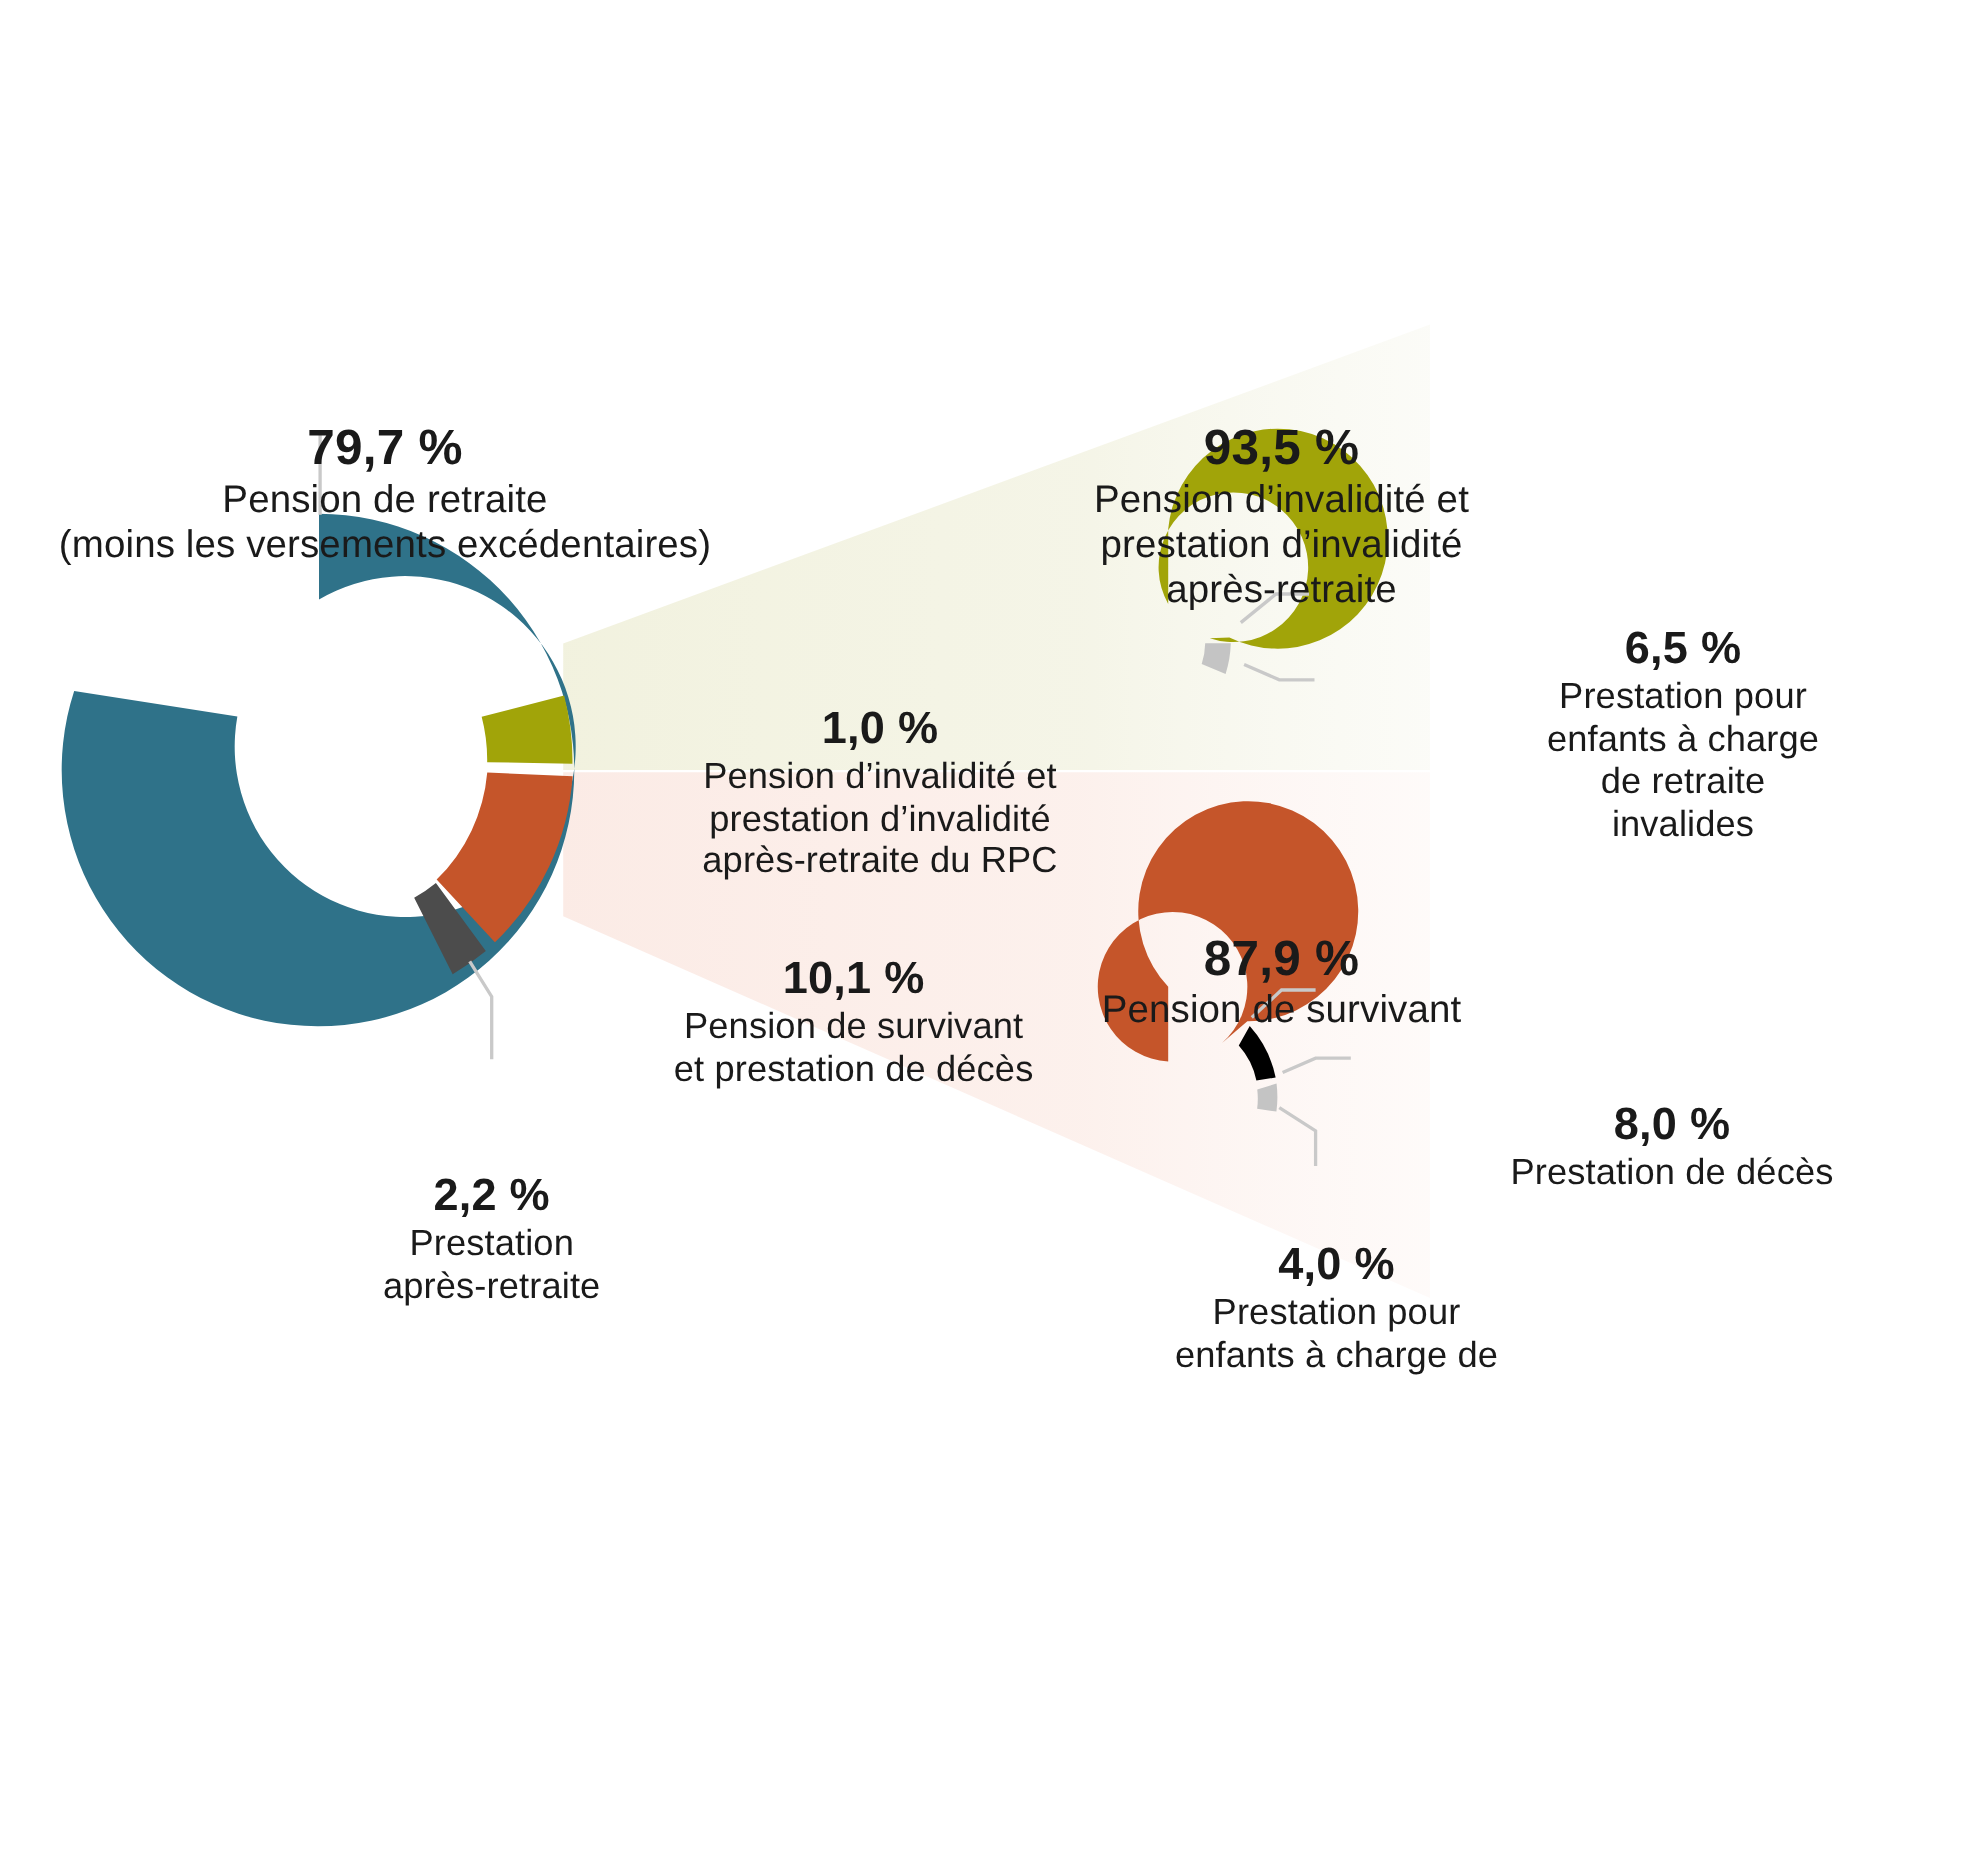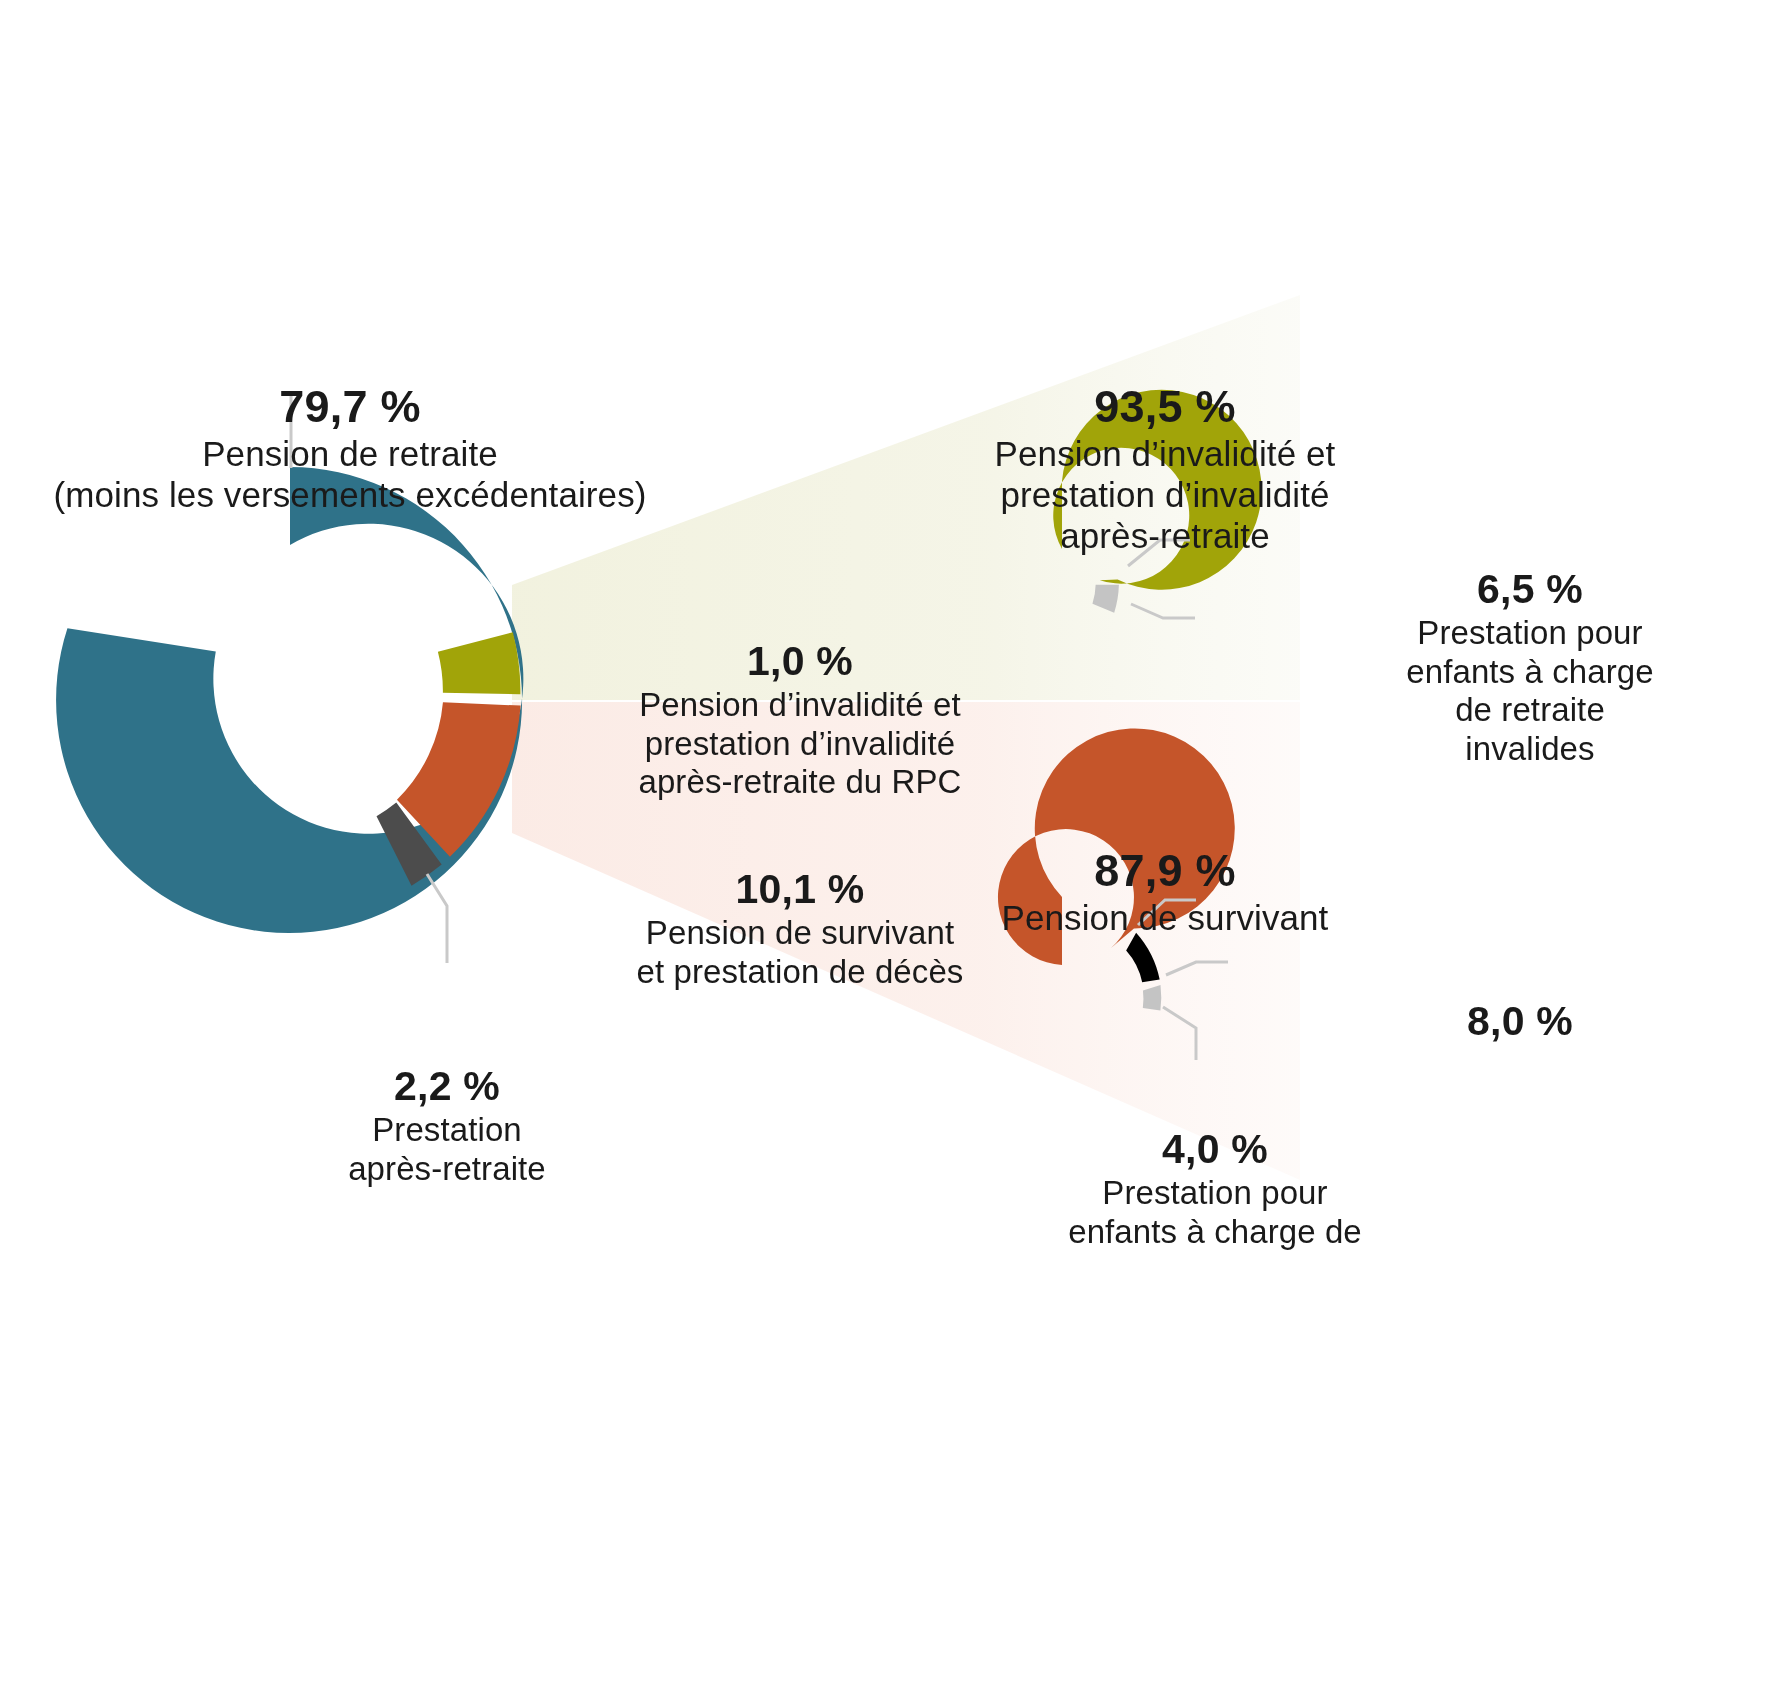--- a/index.html
+++ b/index.html
@@ -106,21 +106,21 @@
     <div class="desc big nowrap">(moins les versements excédentaires)</div>
   </div>
 
   <div class="lbl" style="left:560px; top:605px; width:480px;">
     <div class="pct">1,0 %</div>
     <div class="desc nowrap">Pension d’invalidité et</div>
     <div class="desc nowrap">prestation d’invalidité</div>
     <div class="desc nowrap">après-retraite du RPC</div>
   </div>
 
-  <div class="lbl" style="left:560px; top:833px; width:480px;">
+  <div class="lbl" style="left:536px; top:833px; width:480px;">
     <div class="pct">10,1 %</div>
     <div class="desc nowrap">Pension de survivant</div>
     <div class="desc nowrap">et prestation de décès</div>
   </div>
 
   <div class="lbl" style="left:297px; top:1030px; width:300px;">
     <div class="pct">2,2 %</div>
     <div class="desc nowrap">Prestation</div>
     <div class="desc nowrap">après-retraite</div>
   </div>
@@ -140,20 +140,21 @@
     <div class="desc nowrap">invalides</div>
   </div>
 
   <div class="lbl" style="left:930px; top:812px; width:470px;">
     <div class="pct big">87,9 %</div>
     <div class="desc big nowrap">Pension de survivant</div>
   </div>
 
   <div class="lbl" style="left:1280px; top:965px; width:480px;">
     <div class="pct">8,0 %</div>
+    <div class="desc nowrap">Prestation de décès</div>
   </div>
 
   <div class="lbl" style="left:1000px; top:1093px; width:430px;">
     <div class="pct">4,0 %</div>
     <div class="desc nowrap">Prestation pour</div>
     <div class="desc nowrap">enfants à charge de</div>
   </div>
 
 </div>
 

